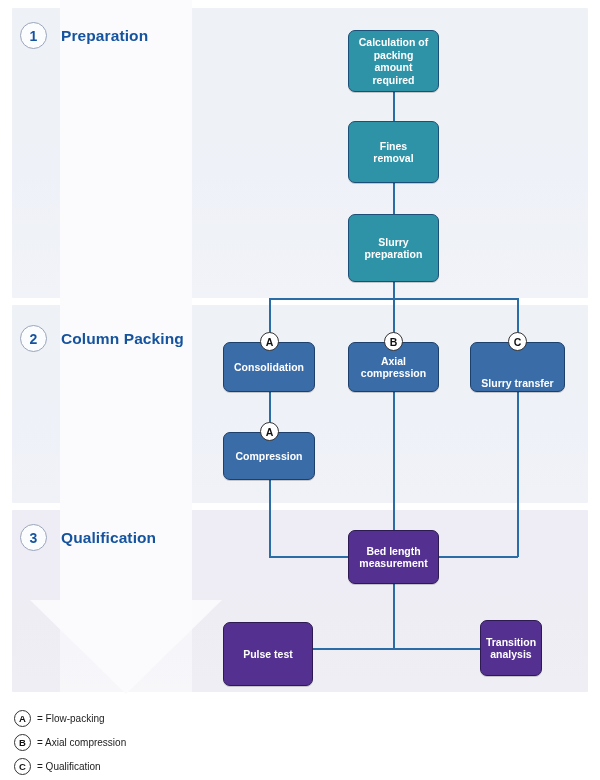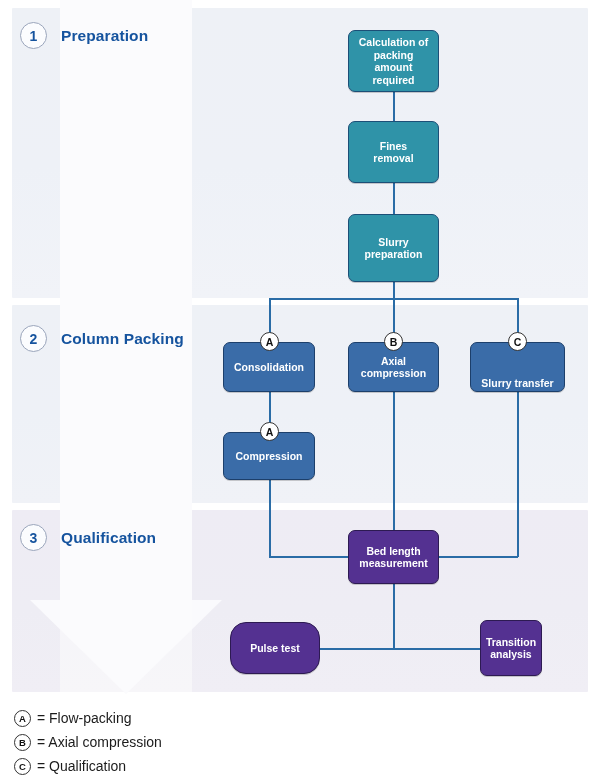--- a/index.html
+++ b/index.html
@@ -167,21 +167,21 @@
     color: #111111;
     font-size: 9.5px;
     font-weight: bold;
     display: flex;
     align-items: center;
     justify-content: center;
     box-sizing: border-box;
     flex: none;
   }
   .legend-text {
-    font-size: 14px;
+    font-size: 10px;
     color: #1b1b1b;
     white-space: nowrap;
   }
 </style>
 </head>
 <body>
 
 <div id="canvas">
 
   <div class="band band-1">
@@ -284,21 +284,21 @@
   </div>
   <div class="badge" style="left:260px; top:422px;">A</div>
 
   <div class="node purple" style="left:348px; top:530px; width:91px; height:54px;">
     <div>
       <div>Bed length</div>
       <div>measurement</div>
     </div>
   </div>
 
-  <div class="node purple" style="left:230px; top:622px; width:90px; height:52px;border-radius:16px;">
+  <div class="node purple" style="left:223px; top:622px; width:90px; height:64px;">
     <div>Pulse test</div>
   </div>
 
   <div class="node purple" style="left:480px; top:620px; width:62px; height:56px;">
     <div>
       <div>Transition</div>
       <div>analysis</div>
     </div>
   </div>
 

